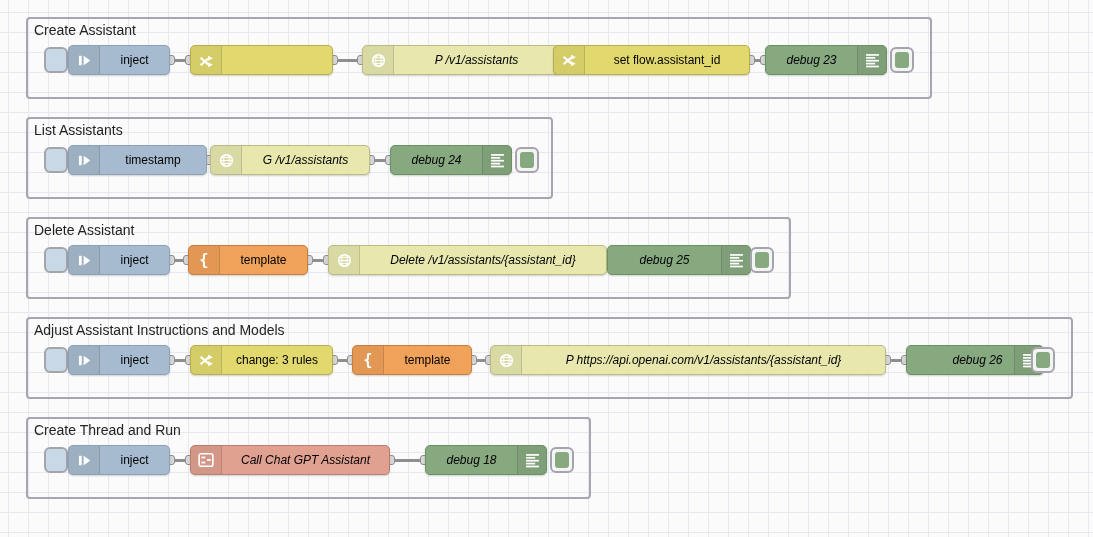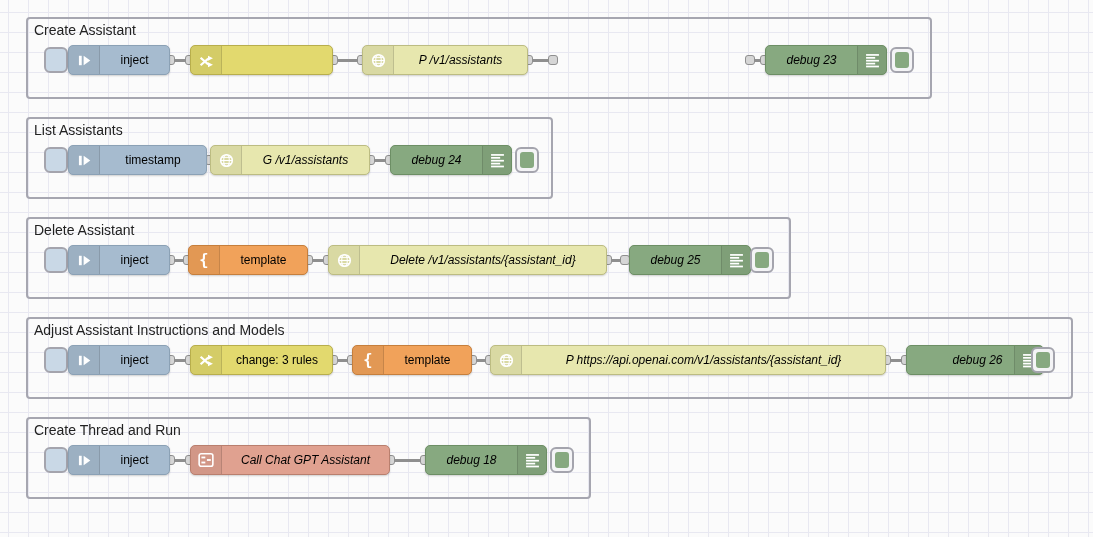--- a/index.html
+++ b/index.html
@@ -100,32 +100,45 @@
           <svg viewBox="0 0 14 14" width="15" height="15">
             <path d="M1.5 10.5 L8.6 4.3" stroke="#fff" stroke-width="2" fill="none"></path>
             <path d="M1.5 3.5 L8.6 9.7" stroke="#fff" stroke-width="2" fill="none"></path>
             <path d="M8.4 1.6 L13 3.9 L8.4 6.2 Z" fill="#fff"></path>
             <path d="M8.4 7.8 L13 10.1 L8.4 12.4 Z" fill="#fff"></path>
           </svg>
         </span>
       </div>
       <span class="node-label">change: 5 rules</span>
     </div>
-    <div class="node" style="left: 362px; top: 45px; width: 166px; background: rgb(231, 231, 174); border-color: rgb(188, 188, 130);">
+    <div class="node" style="left: 362px; top: 45px; width: 198px; background: rgb(231, 231, 174); border-color: rgb(188, 188, 130);">
       <div class="icon-region icon-left">
         <span style="display: flex;">
           <svg viewBox="0 0 14 14" width="15" height="15" fill="none" stroke="#fff">
             <circle cx="7" cy="7" r="5.4" stroke-width="1.5"></circle>
             <ellipse cx="7" cy="7" rx="2.6" ry="5.4" stroke-width="1"></ellipse>
             <path d="M1.6 7 H12.4" stroke-width="1"></path>
             <path d="M2.4 4.1 H11.6 M2.4 9.9 H11.6" stroke-width="0.9"></path>
           </svg>
         </span>
       </div>
       <span class="node-label italic">P /v1/assistants</span>
+    </div>
+    <div class="node" style="left: 553px; top: 45px; width: 197px; background: rgb(226, 217, 110); border-color: rgb(184, 174, 76);">
+      <div class="icon-region icon-left">
+        <span style="display: flex;">
+          <svg viewBox="0 0 14 14" width="15" height="15">
+            <path d="M1.5 10.5 L8.6 4.3" stroke="#fff" stroke-width="2" fill="none"></path>
+            <path d="M1.5 3.5 L8.6 9.7" stroke="#fff" stroke-width="2" fill="none"></path>
+            <path d="M8.4 1.6 L13 3.9 L8.4 6.2 Z" fill="#fff"></path>
+            <path d="M8.4 7.8 L13 10.1 L8.4 12.4 Z" fill="#fff"></path>
+          </svg>
+        </span>
+      </div>
+      <span class="node-label">set flow.assistant_id</span>
     </div>
     <div class="node" style="left: 765px; top: 45px; width: 122px; background: rgb(135, 169, 128); border-color: rgb(109, 143, 101);">
       <div class="icon-region icon-right">
         <span style="display: flex;">
           <svg viewBox="0 0 14 14" width="15" height="15" fill="#fff">
             <rect x="1" y="1" width="12" height="1.6"></rect>
             <rect x="1" y="3.7" width="8.5" height="1.6"></rect>
             <rect x="1" y="6.4" width="12" height="1.6"></rect>
             <rect x="1" y="9.1" width="8.5" height="1.6"></rect>
             <rect x="1" y="11.8" width="12" height="1.6"></rect>
@@ -228,21 +241,21 @@
           <svg viewBox="0 0 14 14" width="15" height="15" fill="none" stroke="#fff">
             <circle cx="7" cy="7" r="5.4" stroke-width="1.5"></circle>
             <ellipse cx="7" cy="7" rx="2.6" ry="5.4" stroke-width="1"></ellipse>
             <path d="M1.6 7 H12.4" stroke-width="1"></path>
             <path d="M2.4 4.1 H11.6 M2.4 9.9 H11.6" stroke-width="0.9"></path>
           </svg>
         </span>
       </div>
       <span class="node-label italic">Delete /v1/assistants/{assistant_id}</span>
     </div>
-    <div class="node" style="left: 629px; top: 245px; width: 122px; background: rgb(135, 169, 128); border-color: rgb(109, 143, 101);">
+    <div class="node" style="left: 607px; top: 245px; width: 144px; background: rgb(135, 169, 128); border-color: rgb(109, 143, 101);">
       <div class="icon-region icon-right">
         <span style="display: flex;">
           <svg viewBox="0 0 14 14" width="15" height="15" fill="#fff">
             <rect x="1" y="1" width="12" height="1.6"></rect>
             <rect x="1" y="3.7" width="8.5" height="1.6"></rect>
             <rect x="1" y="6.4" width="12" height="1.6"></rect>
             <rect x="1" y="9.1" width="8.5" height="1.6"></rect>
             <rect x="1" y="11.8" width="12" height="1.6"></rect>
           </svg>
         </span>

